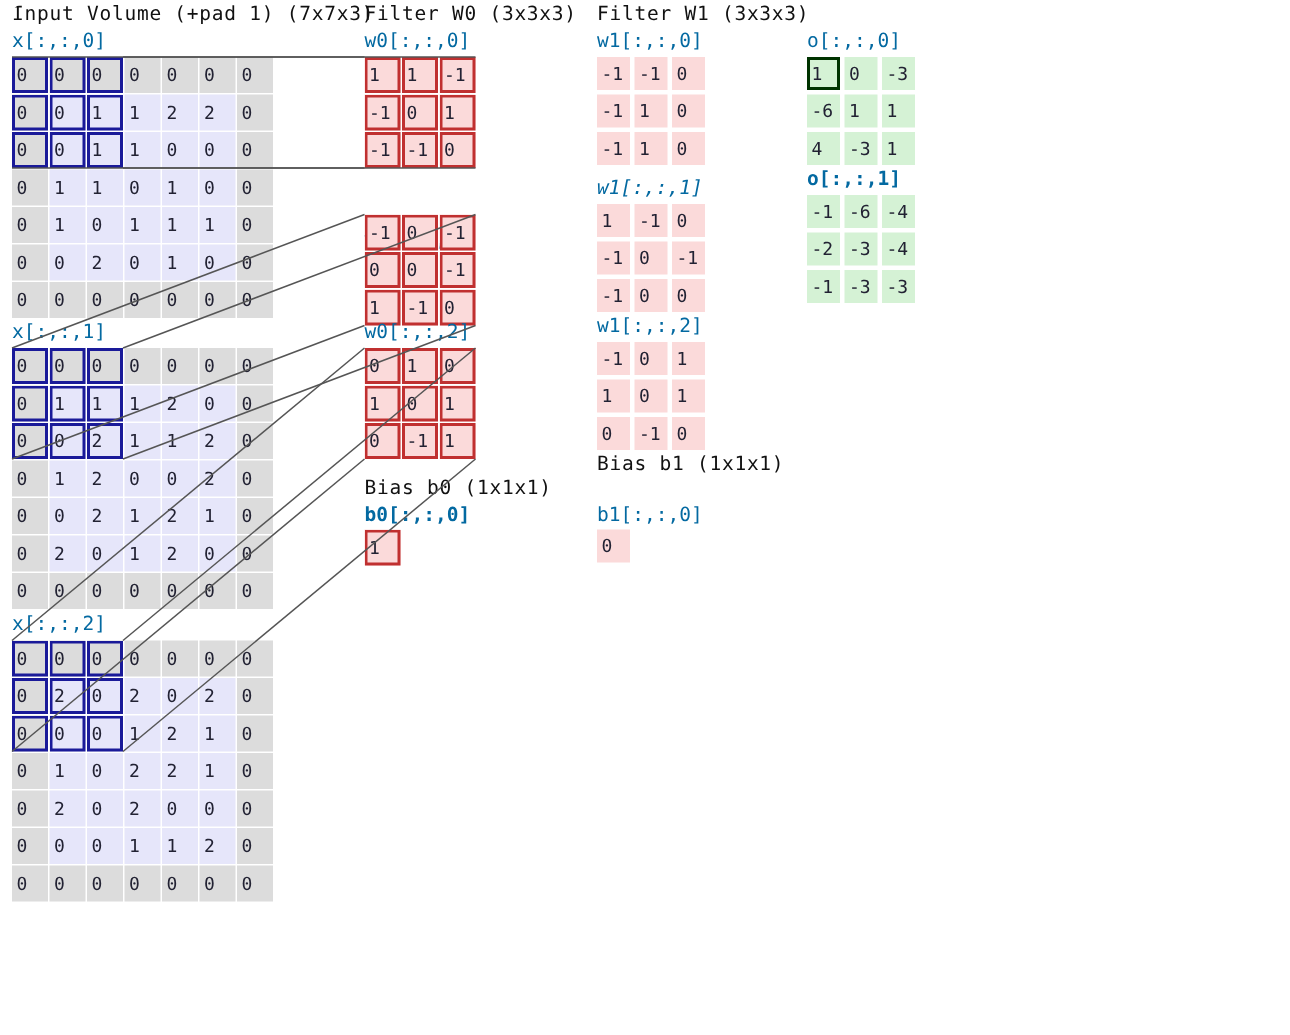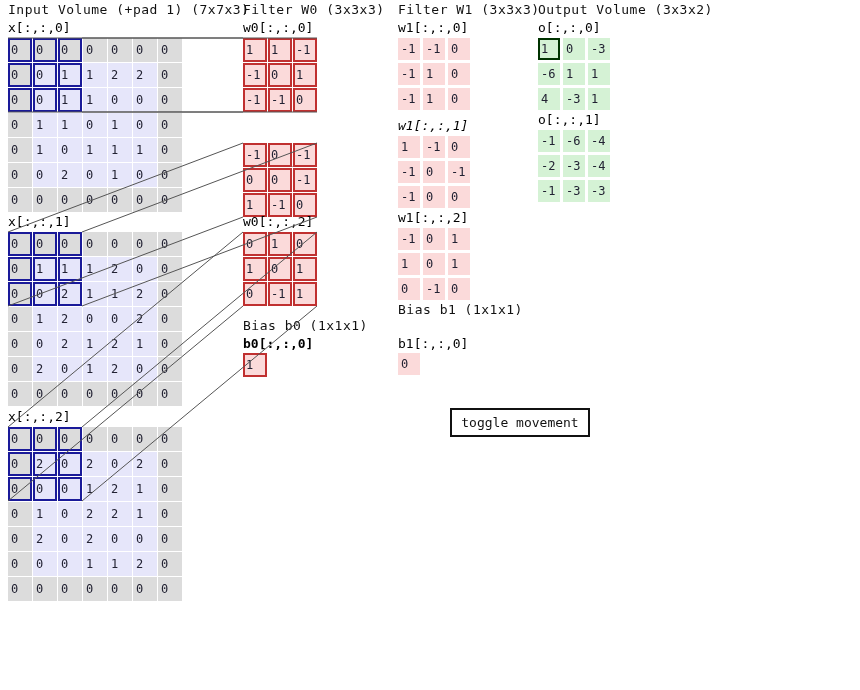--- a/index.html
+++ b/index.html
@@ -1,21 +1,21 @@
 <!DOCTYPE html>
 <html style="--input-cell: #e6e6fa; --input-pad: #dcdcdc; --input-highlight-border: #1a1a99; --filter-cell: #fbdada; --filter-highlight-border: #c03030; --output-cell: #d5f2d5; --output-highlight-border: #003300; --line: #555555;"><head>
 <meta charset="utf-8">
 <style>
   * { margin:0; padding:0; box-sizing:border-box; }
   html, body { background:#ffffff; }
   body { font-family:"DejaVu Sans Mono", monospace; }
   #page { position:relative; width:806px; height:690px; background:#fff; overflow:hidden;border-radius:25px; }
   .abs { position:absolute; }
   .title { font-size:13px; color:#111; white-space:pre; letter-spacing:0.5px; }
-  .slabel { font-size:13px; color:#000000; white-space:pre; }
+  .slabel { font-size:13px; color:#0369a1; white-space:pre; }
   .grid { display:grid; gap:1px; }
   .g7 { grid-template-columns:repeat(7,24px); grid-auto-rows:24px; }
   .g3 { grid-template-columns:repeat(3,24px); grid-auto-rows:24px; }
   .g3s { grid-template-columns:repeat(3,22px); grid-auto-rows:22px; gap:3px; }
   .cell { width:24px; height:24px; display:flex; align-items:center; padding-left:3px;
           font-size:12px; color:#223; }
   .g3s .cell { width:22px; height:22px; }
   .cell-s { width:22px; height:22px; display:flex; align-items:center; padding-left:3px;
             font-size:12px; color:#223; }
   .pad   { background:var(--input-pad,#dcdcdc); }
@@ -269,47 +269,45 @@
       <div class="cell pink">0</div>
       <div class="cell pink">1</div>
       <div class="cell pink">0</div>
       <div class="cell pink">-1</div>
       <div class="cell pink">0</div>
     </div>
   <div class="abs title" style="left:398px; top:302px;">Bias b1 (1x1x1)</div>
   <div class="abs slabel" style="left:398px; top:336px;">b1[:,:,0]</div>
   <div class="abs cell-s pink" style="left:398px; top:353px;">0</div>
 
-  <div class="abs title" style="left:538px; top:2px;">Output Volume (3x3x2)</div>
   <div class="abs slabel" style="left:538px; top:20px;">o[:,:,0]</div>
   <div class="abs grid g3s" style="left:538px; top:38px;">
       <div class="cell green hl-dark">1</div>
       <div class="cell green">0</div>
       <div class="cell green">-3</div>
       <div class="cell green">-6</div>
       <div class="cell green">1</div>
       <div class="cell green">1</div>
       <div class="cell green">4</div>
       <div class="cell green">-3</div>
       <div class="cell green">1</div>
     </div>
-  <div class="abs slabel" style="left:538px; top:112px;">o[:,:,1]</div>
+  <div class="abs slabel" style="left:538px; top:112px;font-weight:bold;">o[:,:,1]</div>
   <div class="abs grid g3s" style="left:538px; top:130px;">
       <div class="cell green">-1</div>
       <div class="cell green">-6</div>
       <div class="cell green">-4</div>
       <div class="cell green">-2</div>
       <div class="cell green">-3</div>
       <div class="cell green">-4</div>
       <div class="cell green">-1</div>
       <div class="cell green">-3</div>
       <div class="cell green">-3</div>
     </div>
 
-  <button class="btn">toggle movement</button>
 
   <svg id="lines" viewBox="0 0 860 690" xmlns="http://www.w3.org/2000/svg">
     <g stroke="#555" stroke-width="1" fill="none">
 
       <line x1="8" y1="38" x2="243" y2="38"></line>
       <line x1="82" y1="38" x2="317" y2="38"></line>
       <line x1="8" y1="112" x2="243" y2="112"></line>
       <line x1="82" y1="112" x2="317" y2="112"></line>
 
       <line x1="8" y1="232" x2="243" y2="143"></line>

